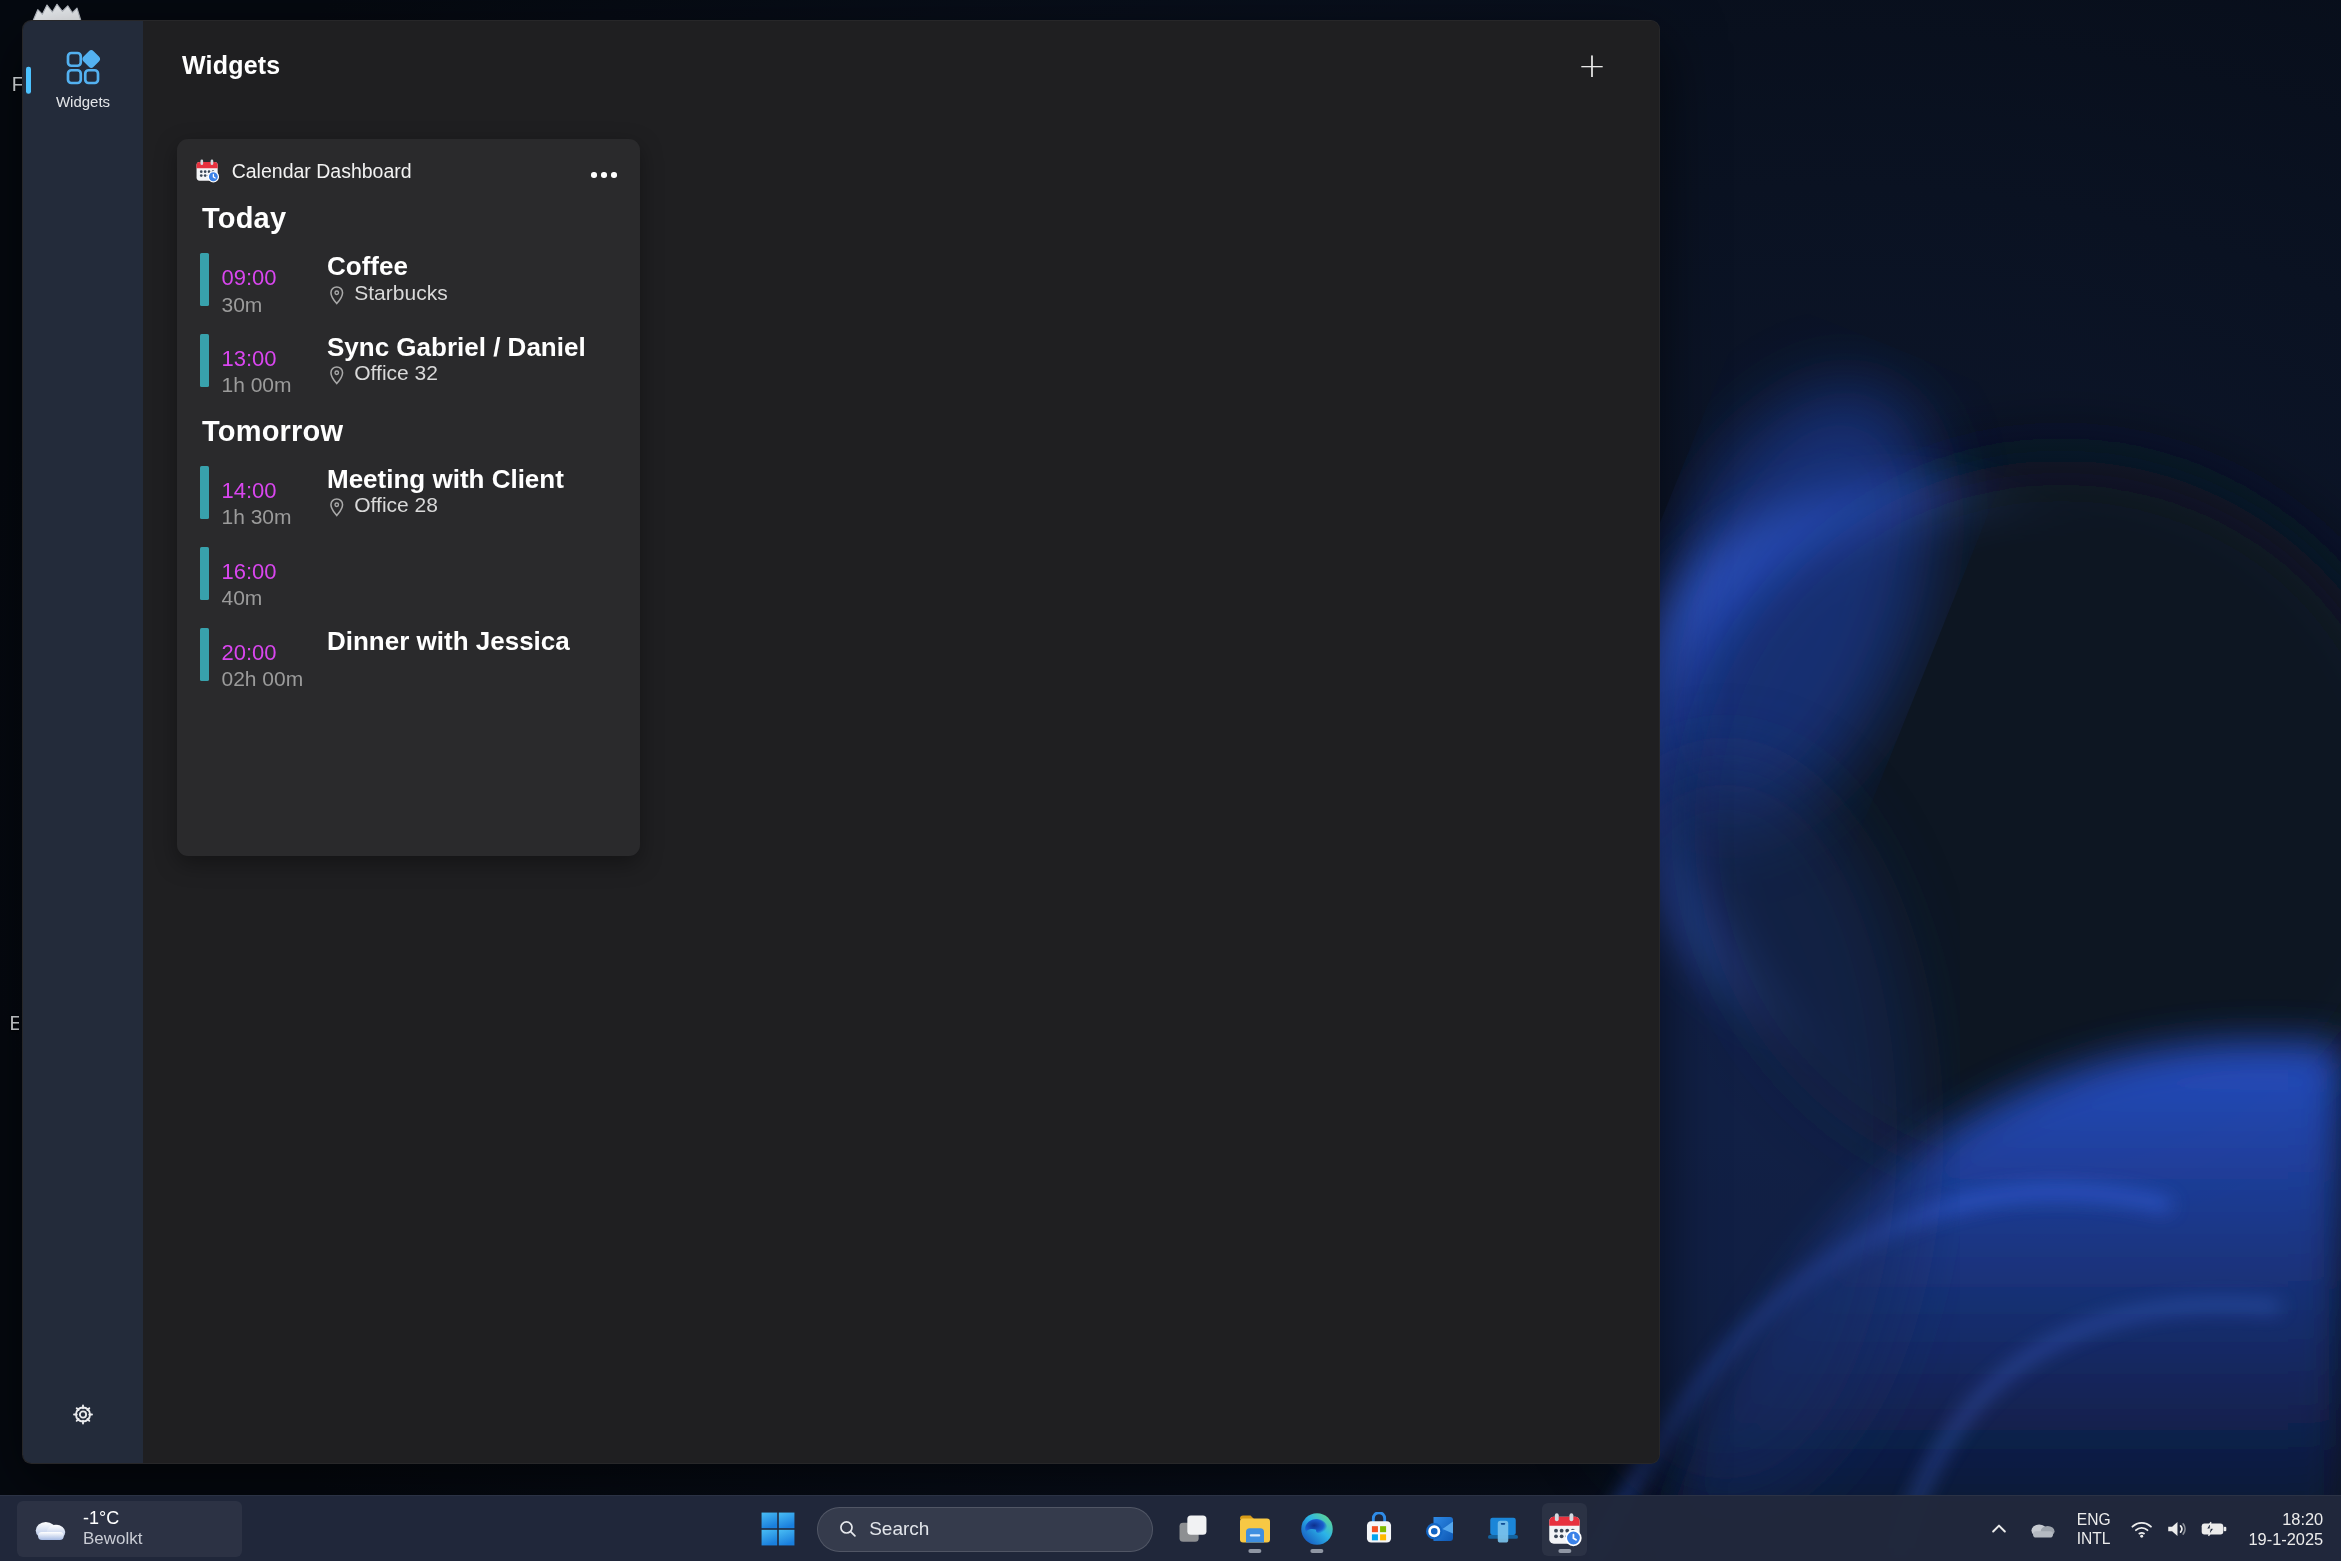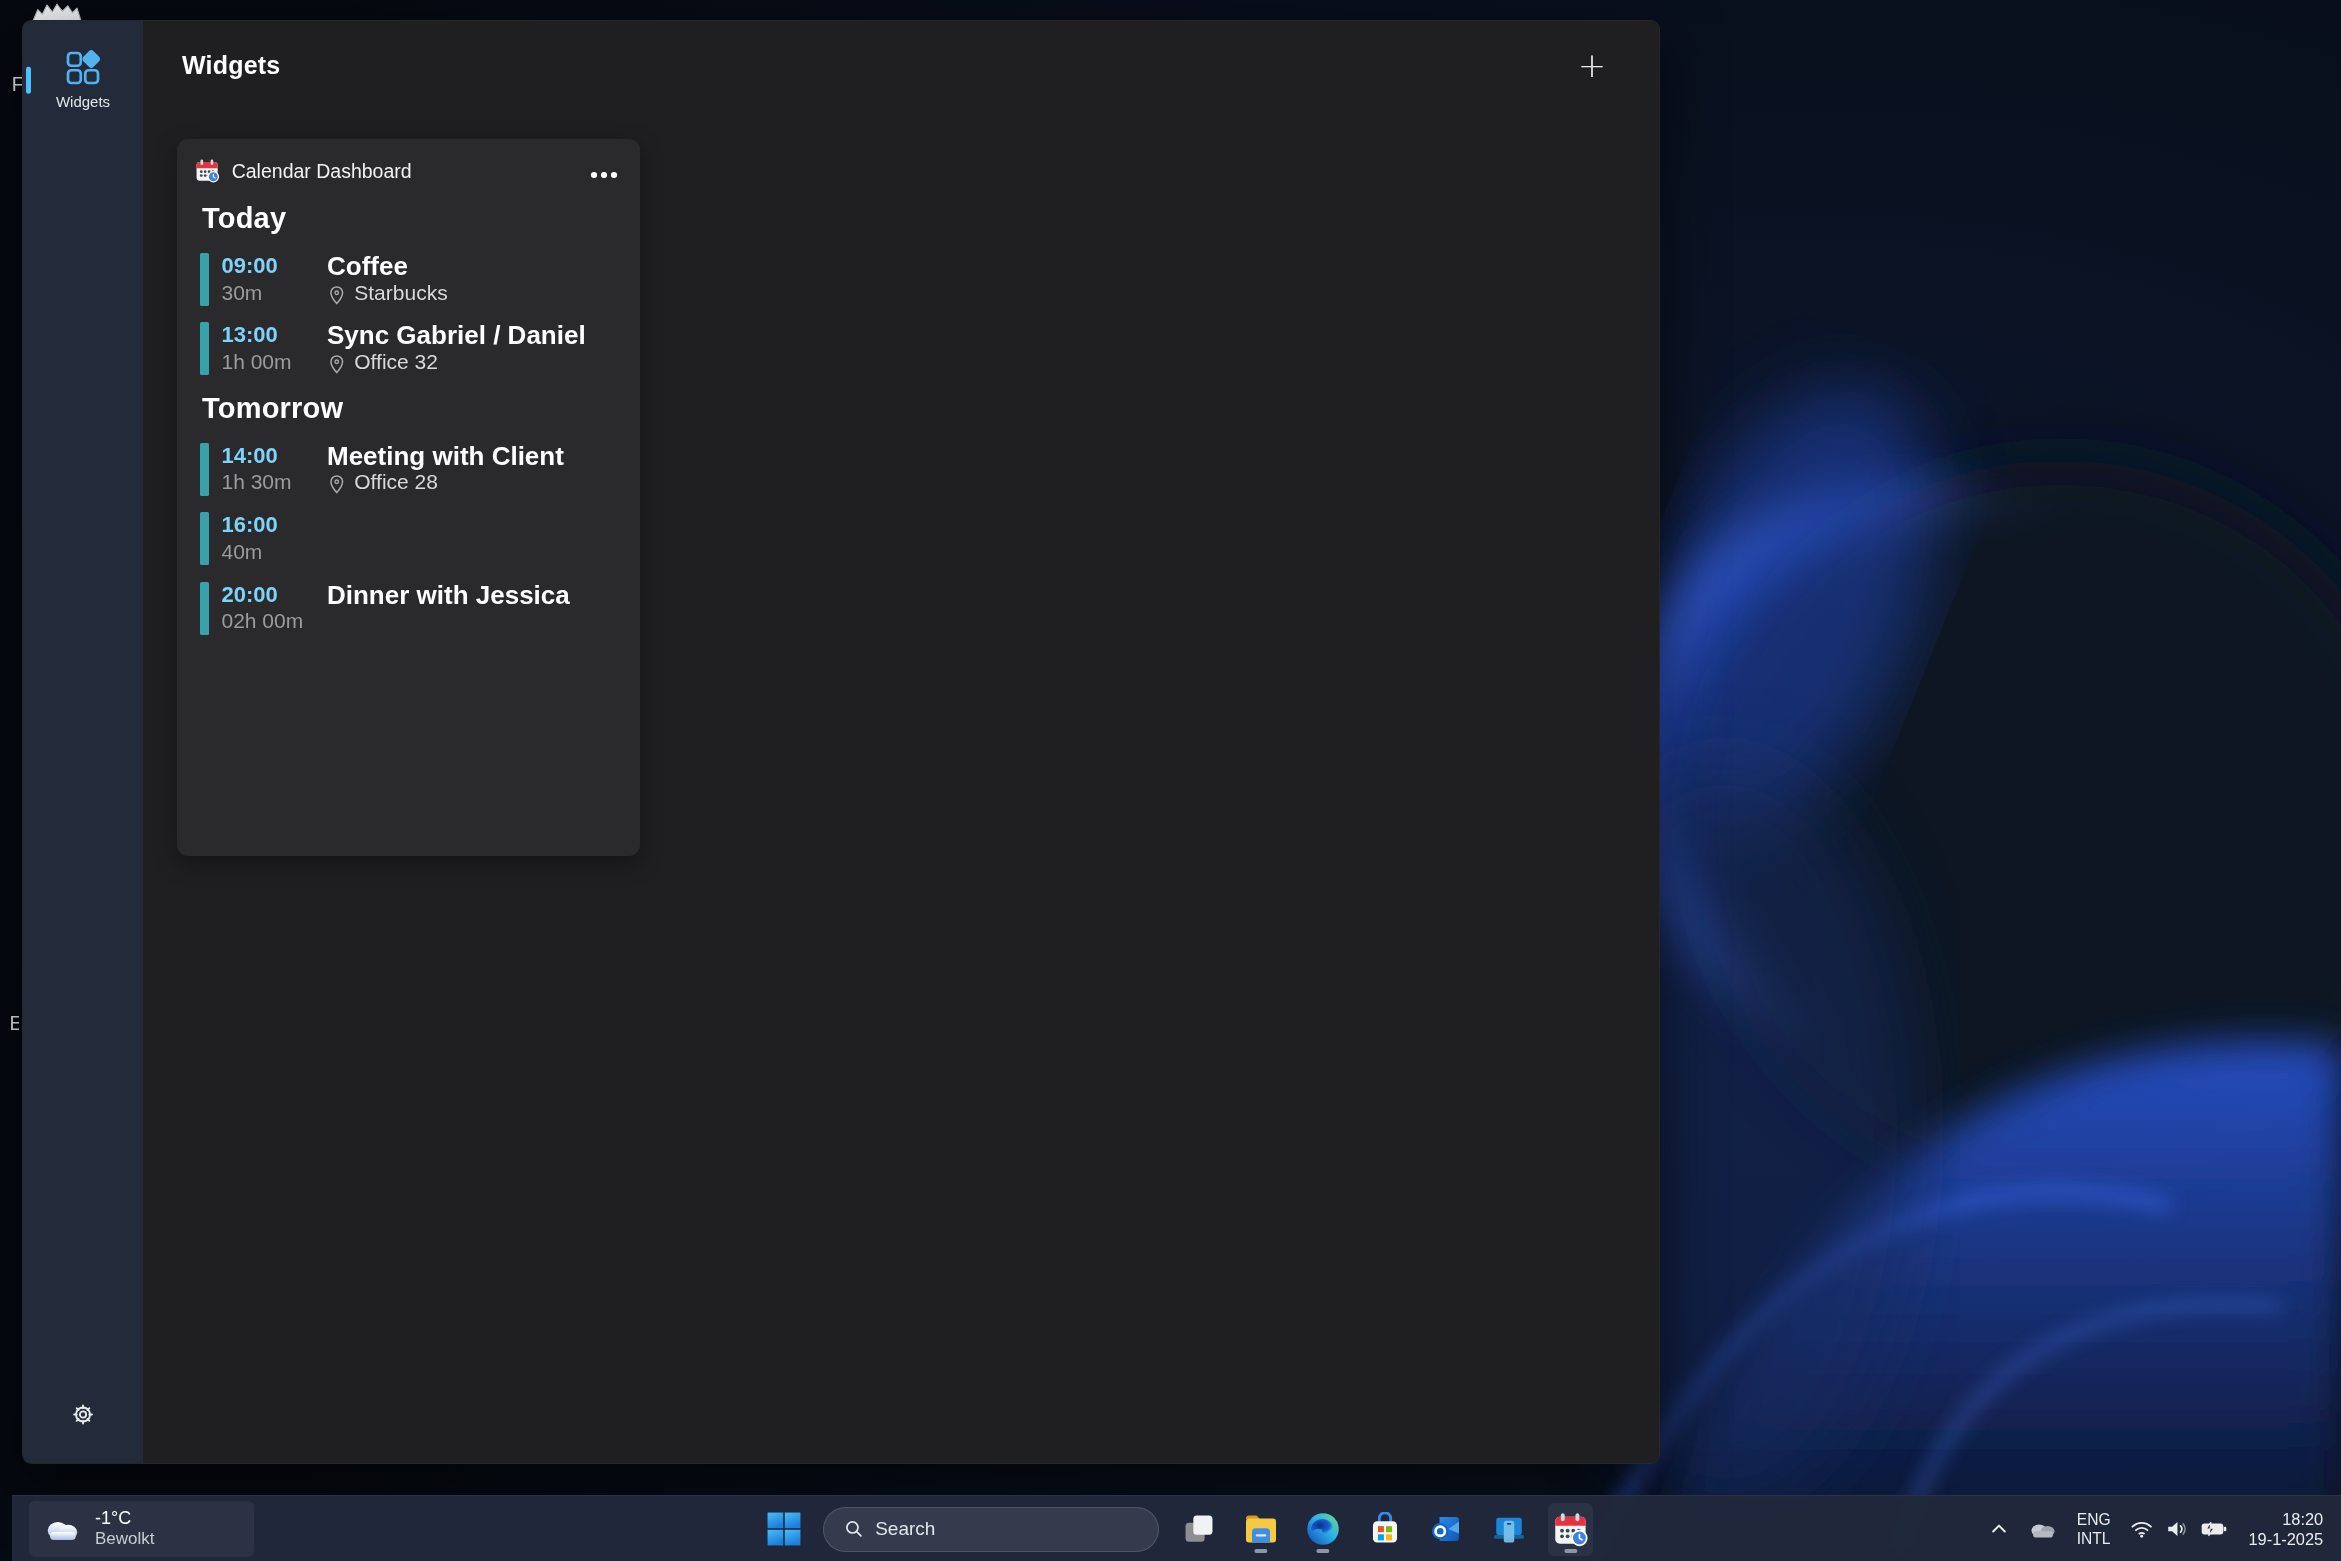--- a/index.html
+++ b/index.html
@@ -37,28 +37,28 @@
   .card-header { display:flex; align-items:flex-end; gap:11.7px; padding:19px 20px 0 18px; }
   .card-title { flex:1; font-size:19.5px; color:#f2f2f2; }
   .menu-btn { background:none; border:none; cursor:pointer; display:flex; gap:4.7px; padding:4.7px 3.1px; }
   .menu-btn i { width:5.5px; height:5.5px; border-radius:50%; background:#ffffff; }
 
   .section-heading { font-size:29px; font-weight:700; color:#ffffff; margin:19.5px 0 18px 25px; letter-spacing:0.2px; }
   .section-heading.second { margin-top:12.5px; }
 
   .event { display:grid; grid-template-columns:8.6px 93px auto; column-gap:12.5px; padding-left:23.4px; margin-bottom:16.4px; cursor:pointer; }
   .bar { width:8.6px; height:53px; background:#38a1ac; border-radius:1.6px; }
-  .etime  { font-size:22px; font-weight:700; color:#7dd3fc; line-height:26.5px; }
+  .etime  { font-size:22px; font-weight:400; color:#d946ef; line-height:26.5px;margin-top:12px; }
   .edur   { font-size:21px; color:#9b9b9b; line-height:26px; }
   .etitle { font-size:26px; font-weight:700; color:#ffffff; line-height:26.5px; }
   .eloc   { display:flex; align-items:flex-end; gap:7.8px; line-height:26px; }
   .eloc span { font-size:21px; color:#d9d9d9; }
 
   
-  .taskbar { position:absolute; left:12px; right:0; bottom:0; height:66px; background:rgba(33,40,60,.97);
+  .taskbar { position:absolute; left:0; right:0; bottom:0; height:66px; background:rgba(33,40,60,.97);
              border-top:0.8px solid rgba(255,255,255,.05); }
   .weather { position:absolute; left:17px; top:4.7px; height:56px; width:225px; display:flex; align-items:center; gap:12.5px;
              padding:0 12.5px; background:rgba(255,255,255,.055); border:none; border-radius:6.2px; cursor:pointer; text-align:left; }
   .w-temp { font-size:18px; color:#ffffff; line-height:21px; }
   .w-cond { font-size:17px; color:#c9ccd4; line-height:20px; }
 
   .tb-center { position:absolute; left:50%; top:0; height:66px; transform:translateX(-50%); display:flex; align-items:center; gap:17px; }
   .tb-btn { position:relative; width:45px; height:53px; display:flex; align-items:center; justify-content:center;
             background:none; border:none; border-radius:6.2px; cursor:pointer; flex:none; }
   .tb-btn.highlight { background:rgba(255,255,255,.05); }

